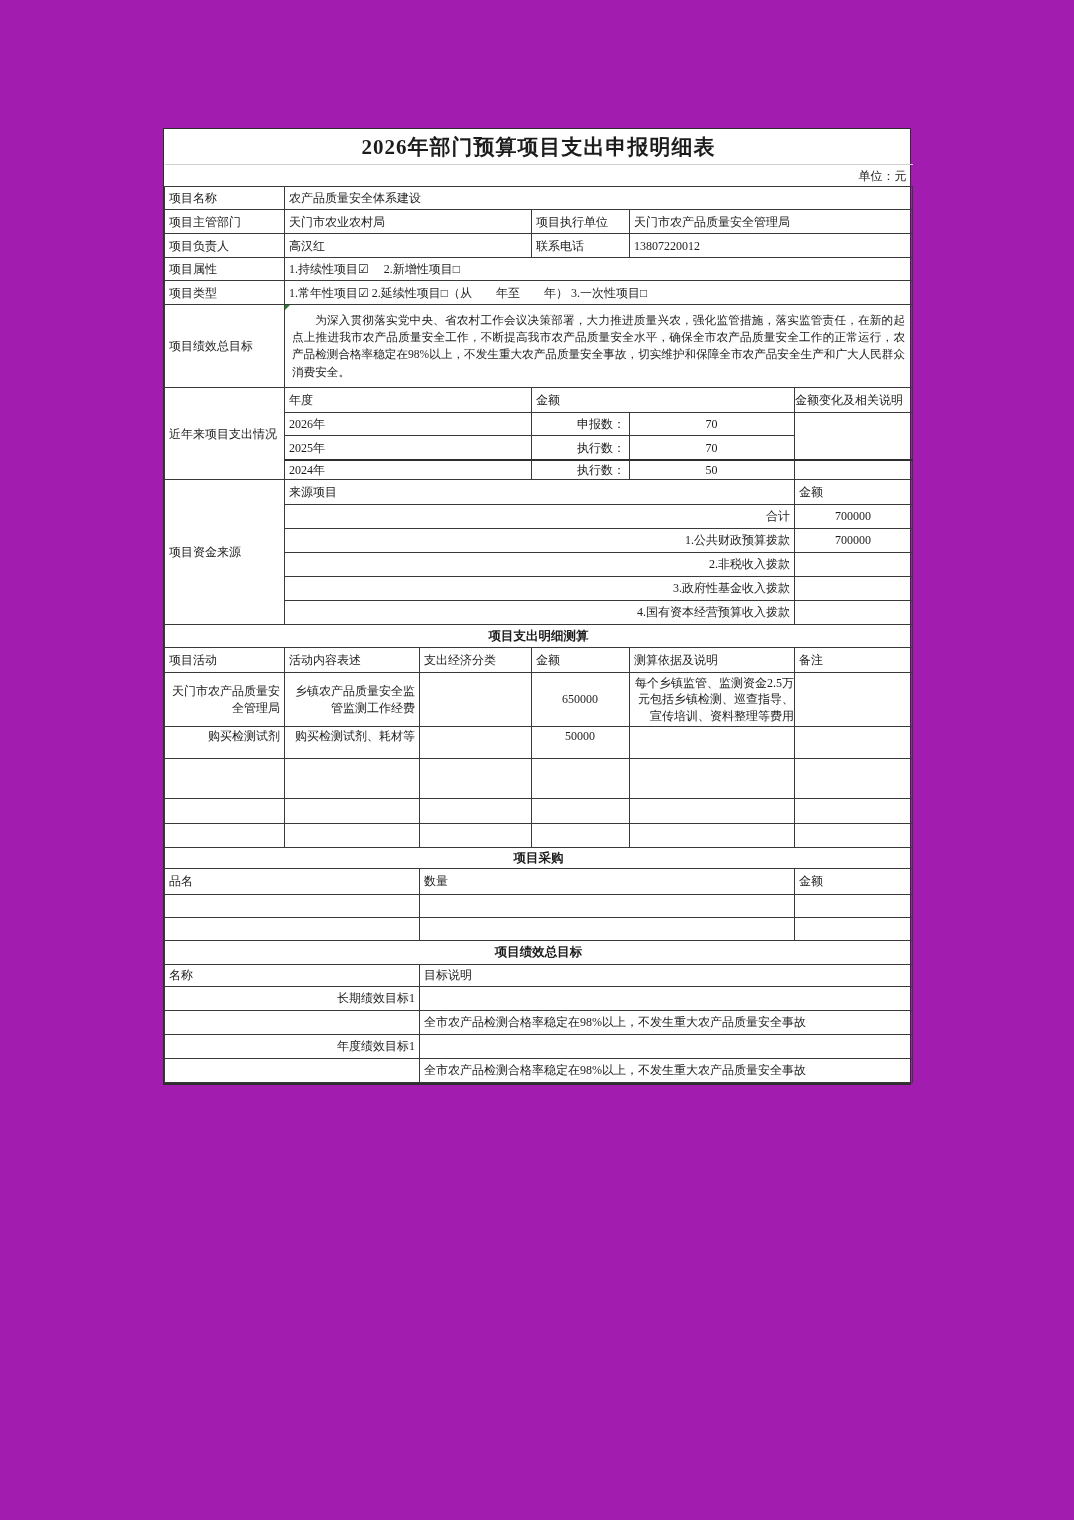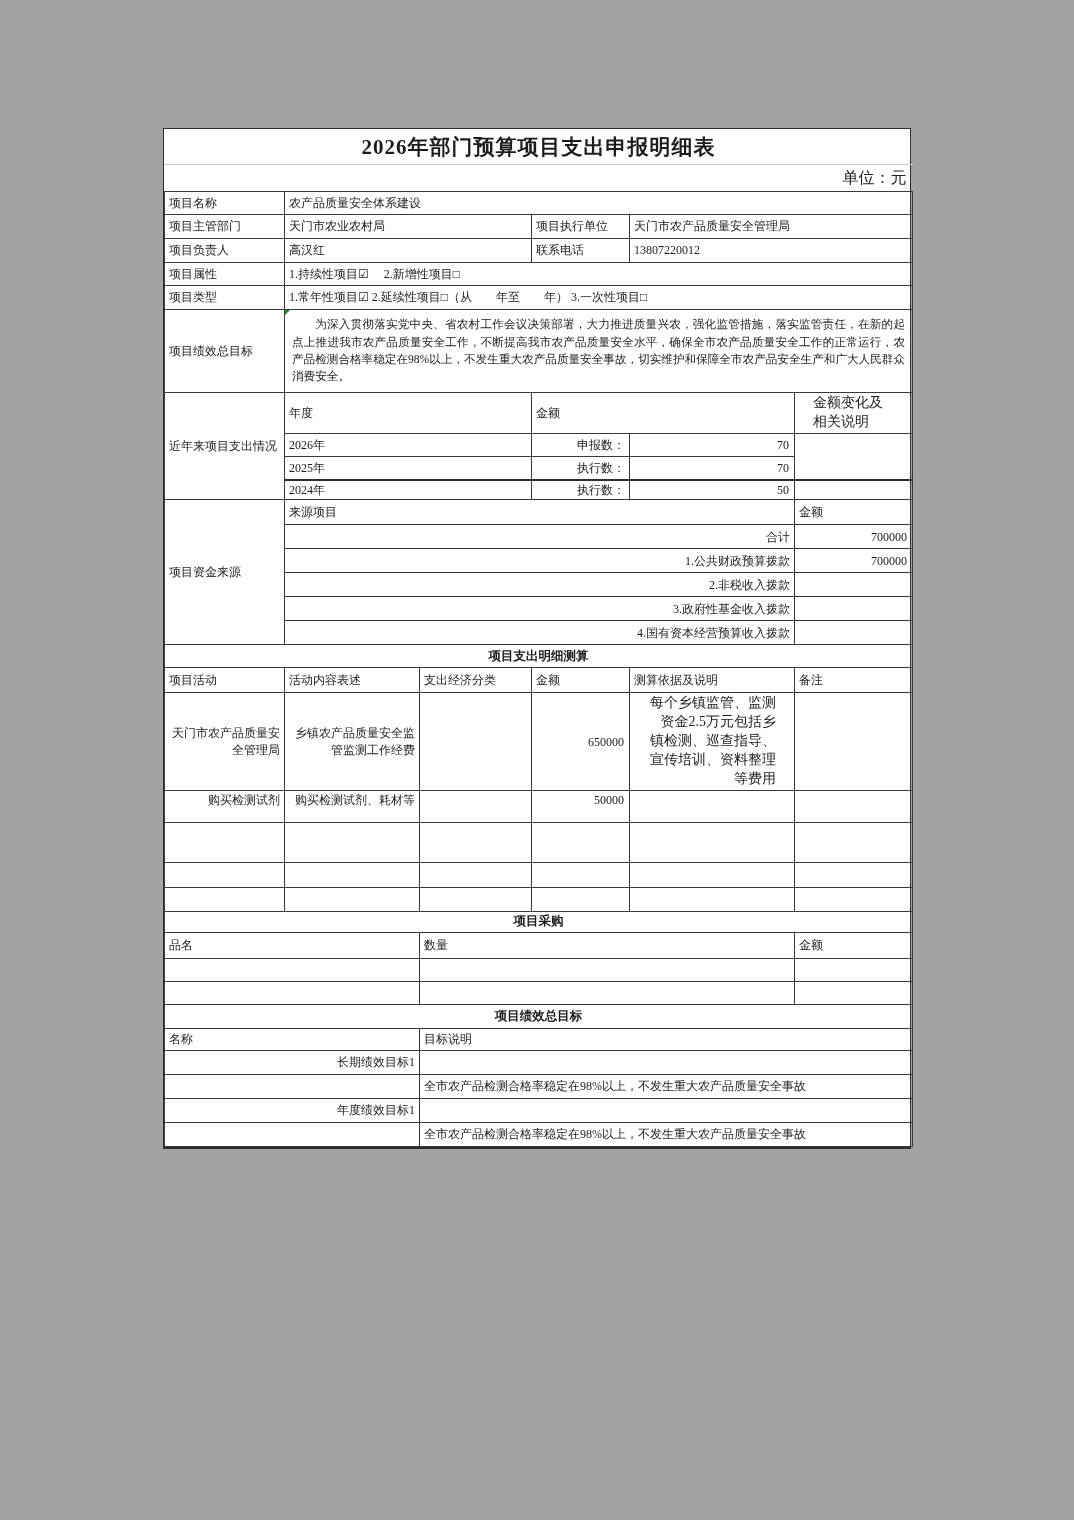--- a/index.html
+++ b/index.html
@@ -3,21 +3,21 @@
 <meta charset="utf-8">
 <style>
   * { box-sizing: border-box; }
   html, body {
     margin: 0; padding: 0;
     width: 1074px; height: 1520px;
     background: #ffffff;
     font-family: "Liberation Serif", "DejaVu Serif", serif;
     color: #1c1c1c;
   }
-  .page { position: relative; width: 1074px; height: 1520px; background: #a3a3a3; }
+  .page { position: relative; width: 1074px; height: 1520px; background: #a21caf; }
   .sheet {
     position: absolute; left: 163px; top: 128px; width: 748px;
     border: 1px solid #2e2e2e;
     border-bottom: 2px solid #2e2e2e;
     background: #fff;
   }
   table.budget {
     table-layout: fixed;
     width: 100%;
     border-collapse: collapse;
@@ -33,37 +33,37 @@
     border: 1px solid #3a3a3a;
     font-size: 12px;
     line-height: 1.35;
     padding: 1px 4px;
     vertical-align: middle;
     overflow: hidden;
     word-break: break-all;
   }
   .c { text-align: left; }
   .l { text-align: right; }
-  .r { text-align: right; padding-right: 5px; }
-  .small { font-size: 14px; padding: 1px 18px; }
+  .r { text-align: center; padding-right: 5px; }
+  .small { font-size: 12px; padding: 1px 0; }
 
   tr.row-title td {
     border: none;
     border-bottom: 1px solid #cfcfcf;
     font-size: 21px;
     font-weight: bold;
     text-align: center;
     letter-spacing: 1px;
     padding: 4px 0 3px 0;
   }
   tr.row-unit td {
     border: none;
     border-bottom: 1px solid #3a3a3a;
     text-align: right;
-    font-size: 16px;
+    font-size: 12px;
     padding: 2px 6px 2px 4px;
   }
   td.para {
     text-align: justify;
     font-size: 11.6px;
     line-height: 1.5;
     text-indent: 2em;
     padding: 3px 7px;
     position: relative;
   }

